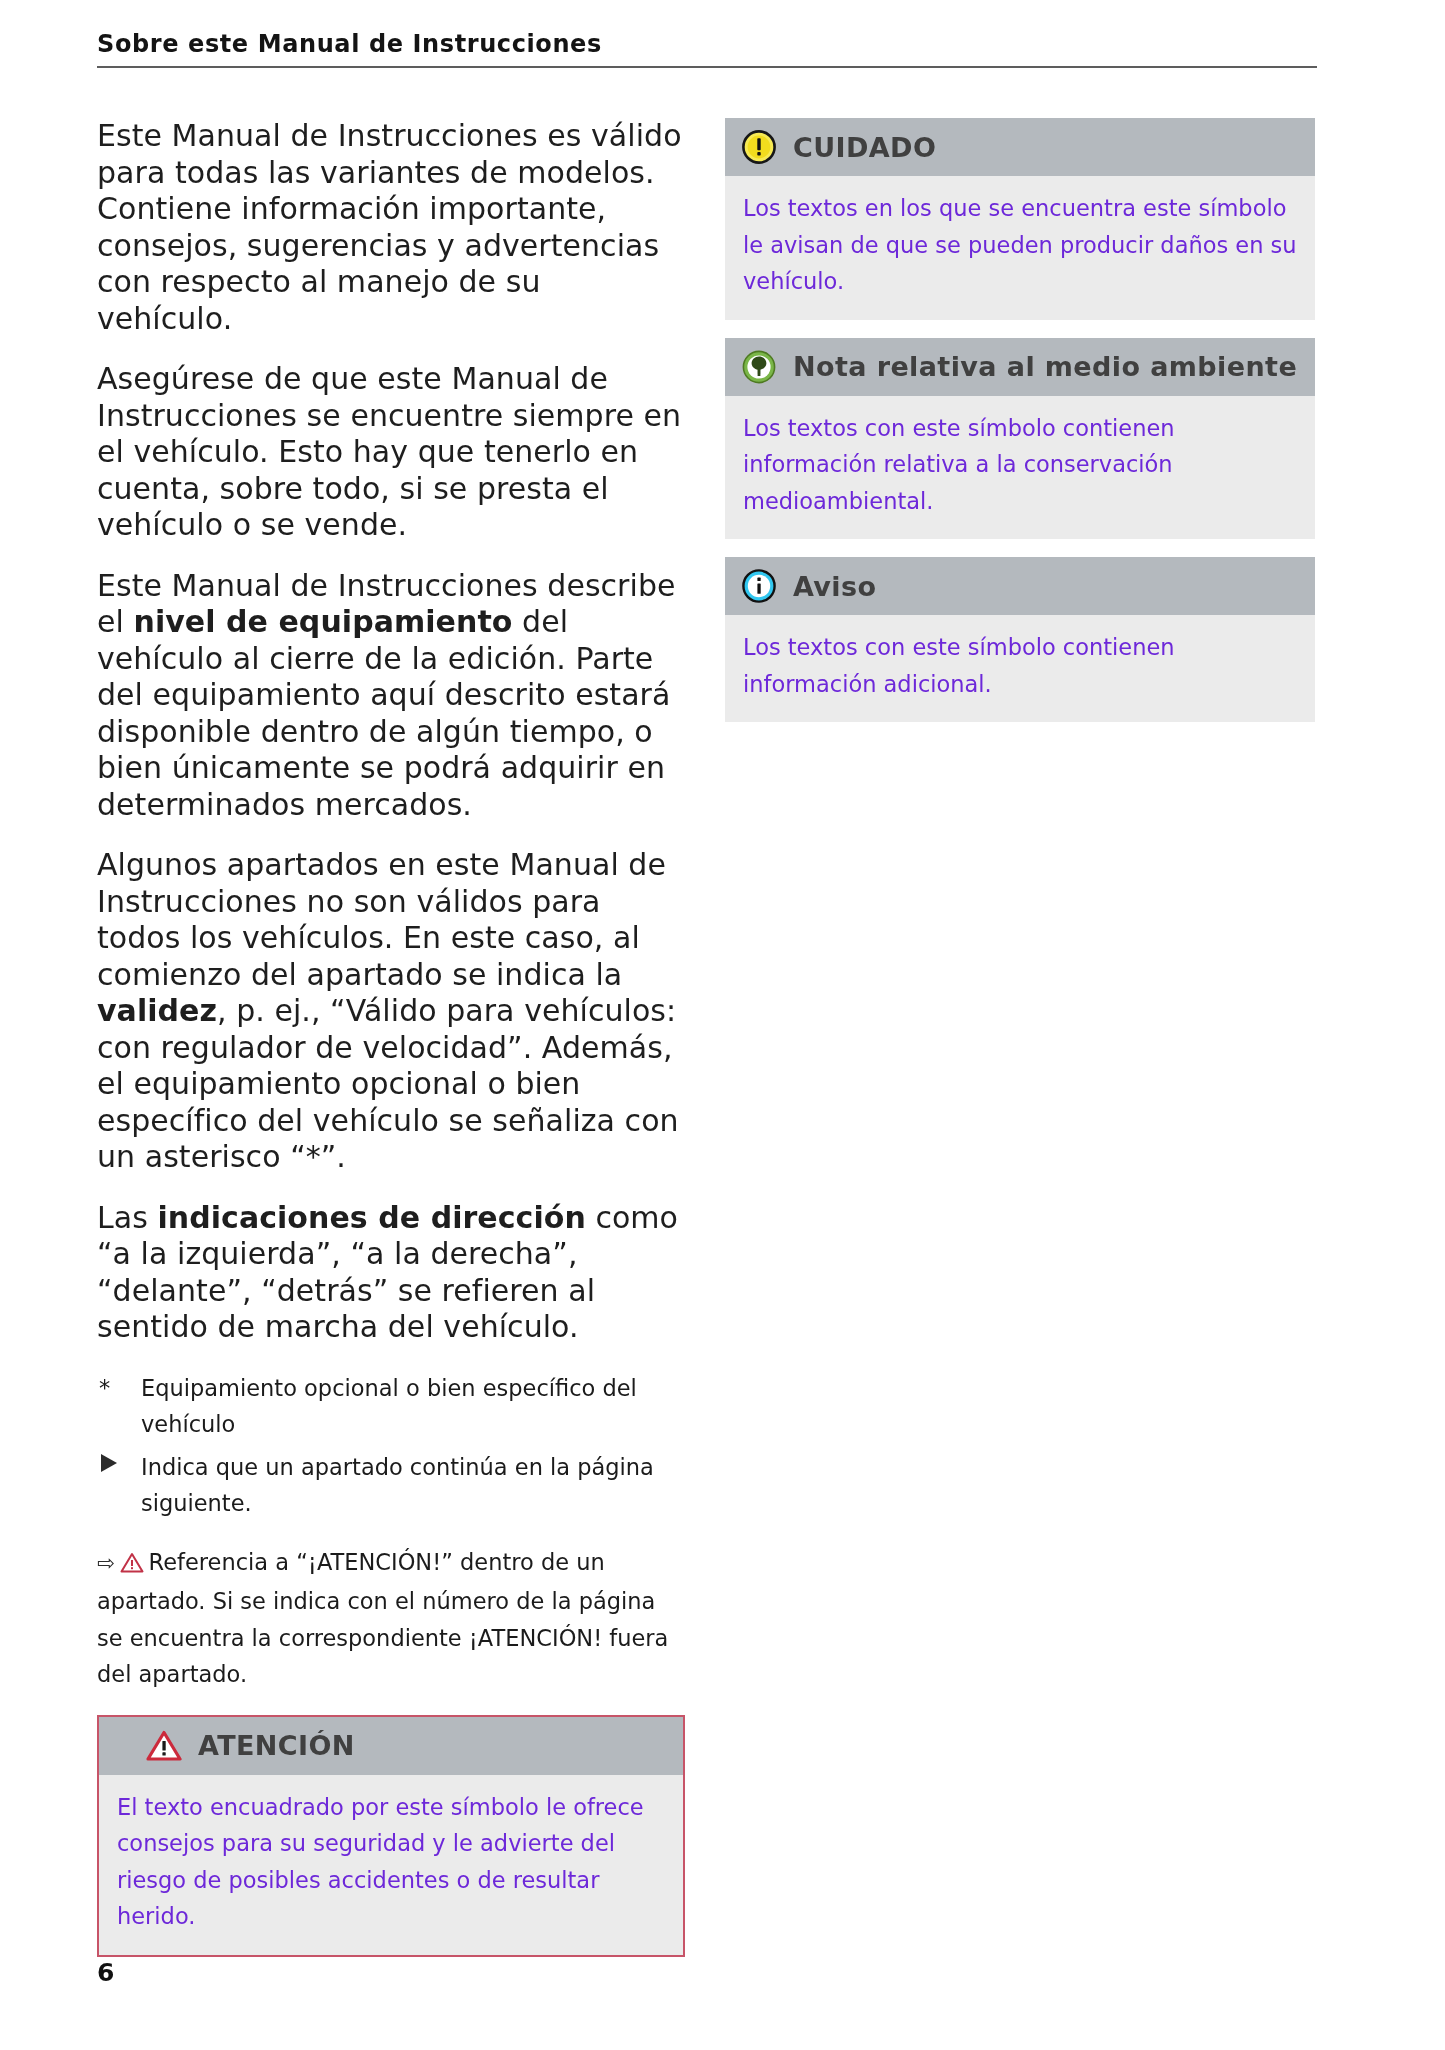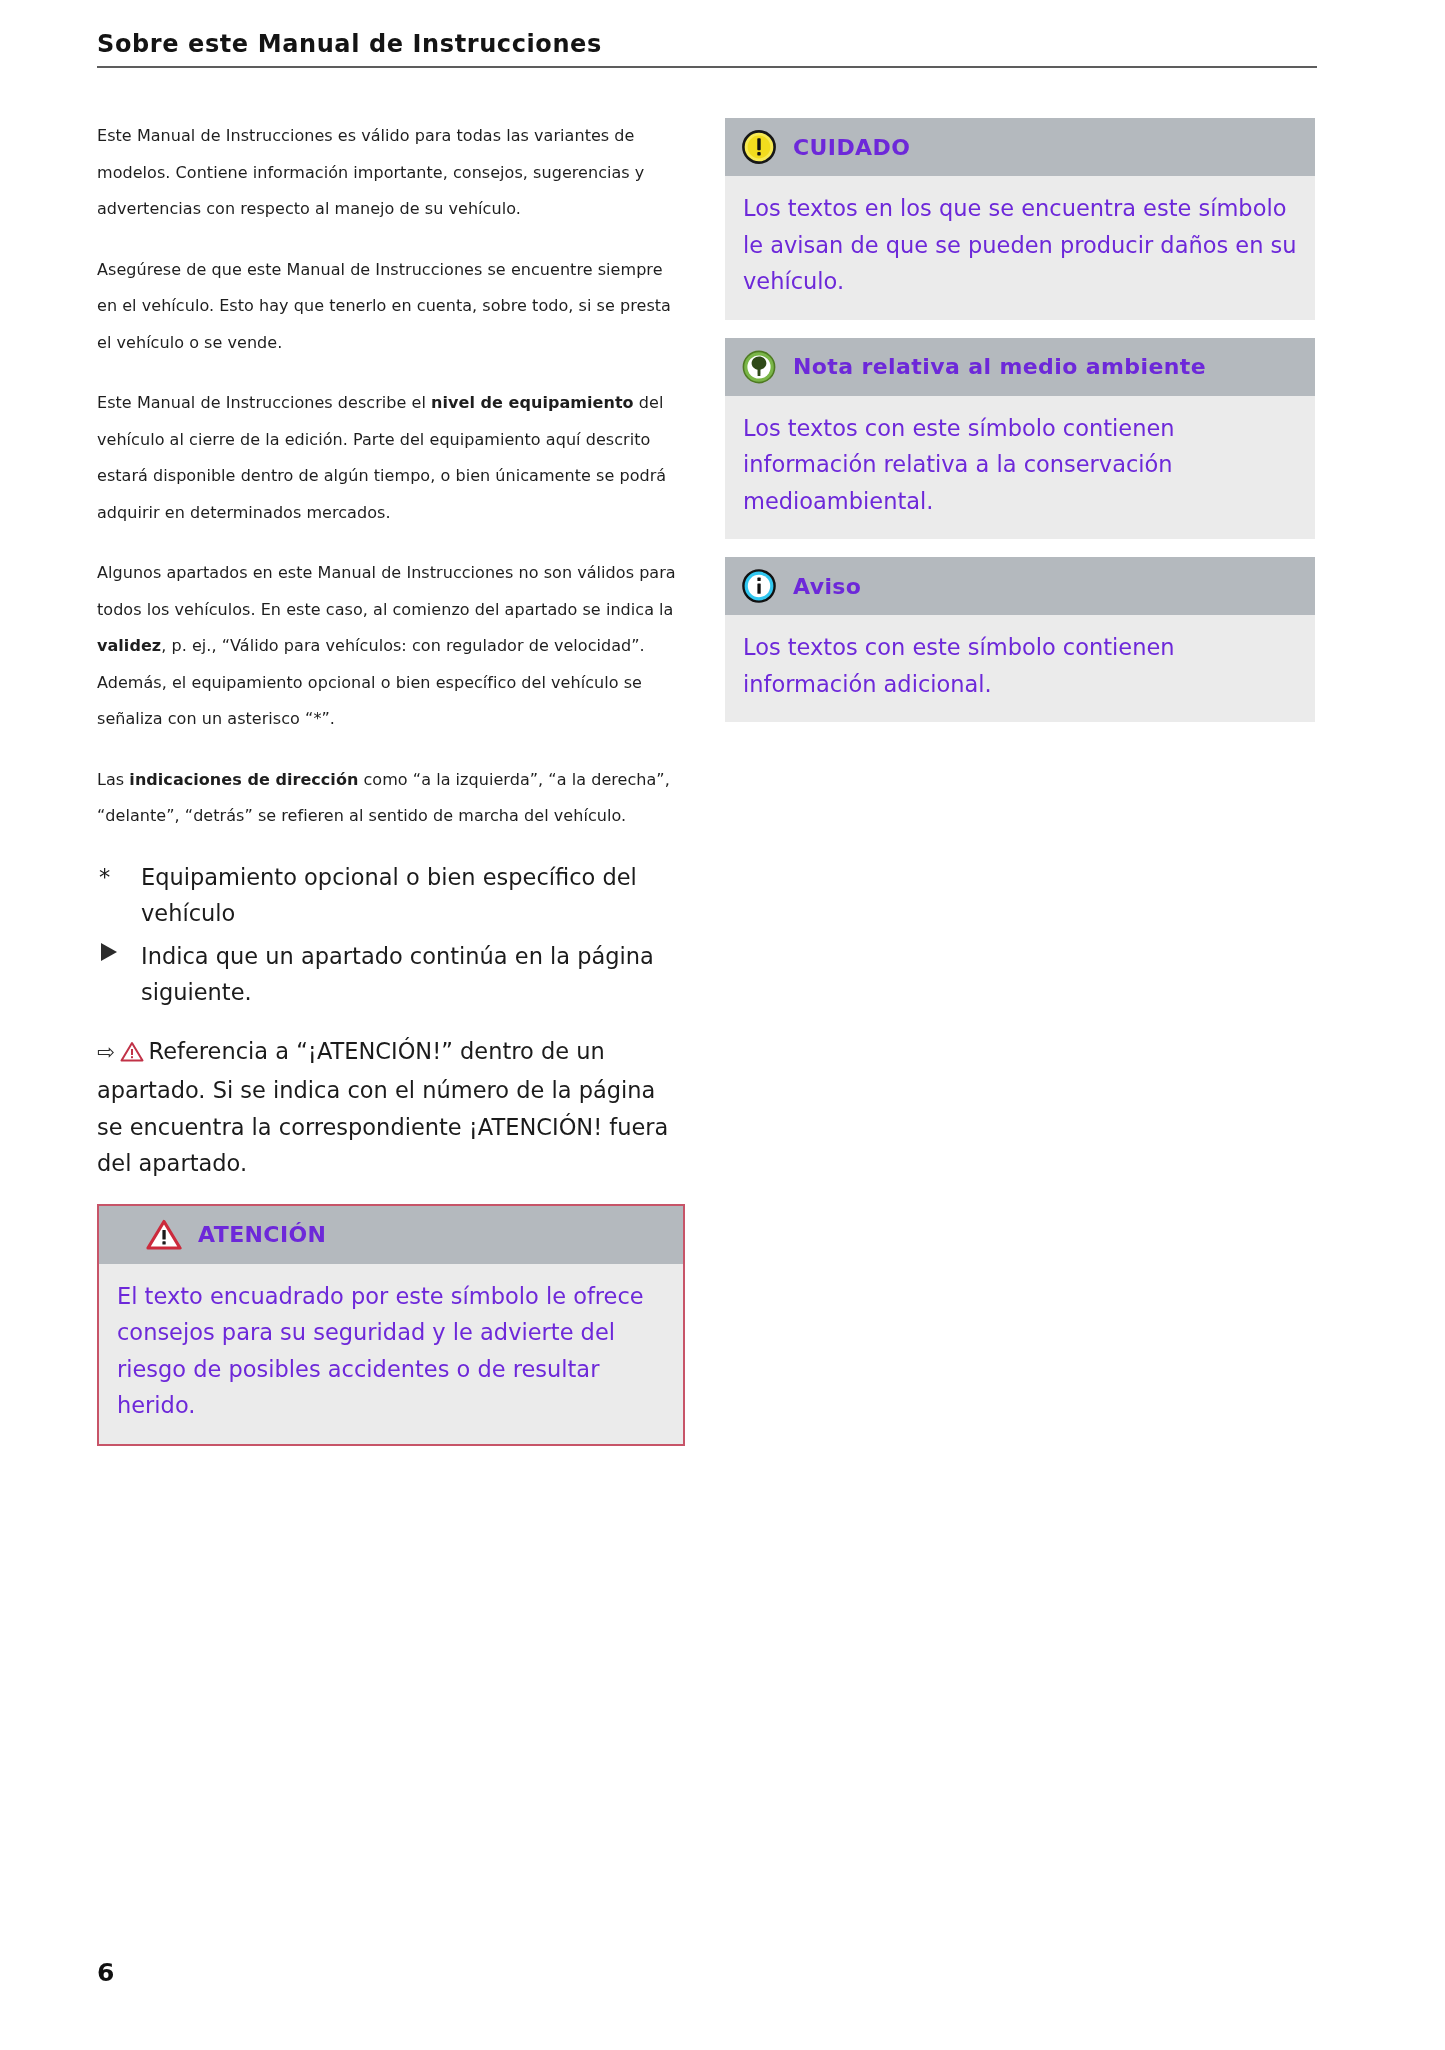--- a/index.html
+++ b/index.html
@@ -51,21 +51,21 @@
   }
   .col-right {
     position: absolute;
     left: 723px;
     top: 118px;
     width: 590px;
   }
 
   p.body {
     margin: 0 0 24px 0;
-    font-size: 16px;
+    font-size: 30px;
     line-height: 36.5px;
     color: #1e1e1e;
     letter-spacing: 0.05px;
   }
   p.body:last-child { margin-bottom: 0; }
   b, .b { font-weight: bold; }
 
   
   .legend {
     margin: 4px 0 22px 0;
@@ -126,24 +126,24 @@
   .callout-icon {
     flex: 0 0 auto;
     width: 36px;
     height: 36px;
     margin-right: 16px;
     display: flex;
     align-items: center;
     justify-content: center;
   }
   .callout-title {
-    font-size: 22px;
+    font-size: 27px;
     font-weight: bold;
     letter-spacing: 0.4px;
-    color: #6d28d9;
+    color: #404040;
   }
   .callout-body {
     padding: 14px 18px 20px 18px;
     font-size: 22.5px;
     line-height: 36.5px;
     color: #6d28d9;
   }
 
   
   .callout.warn {

